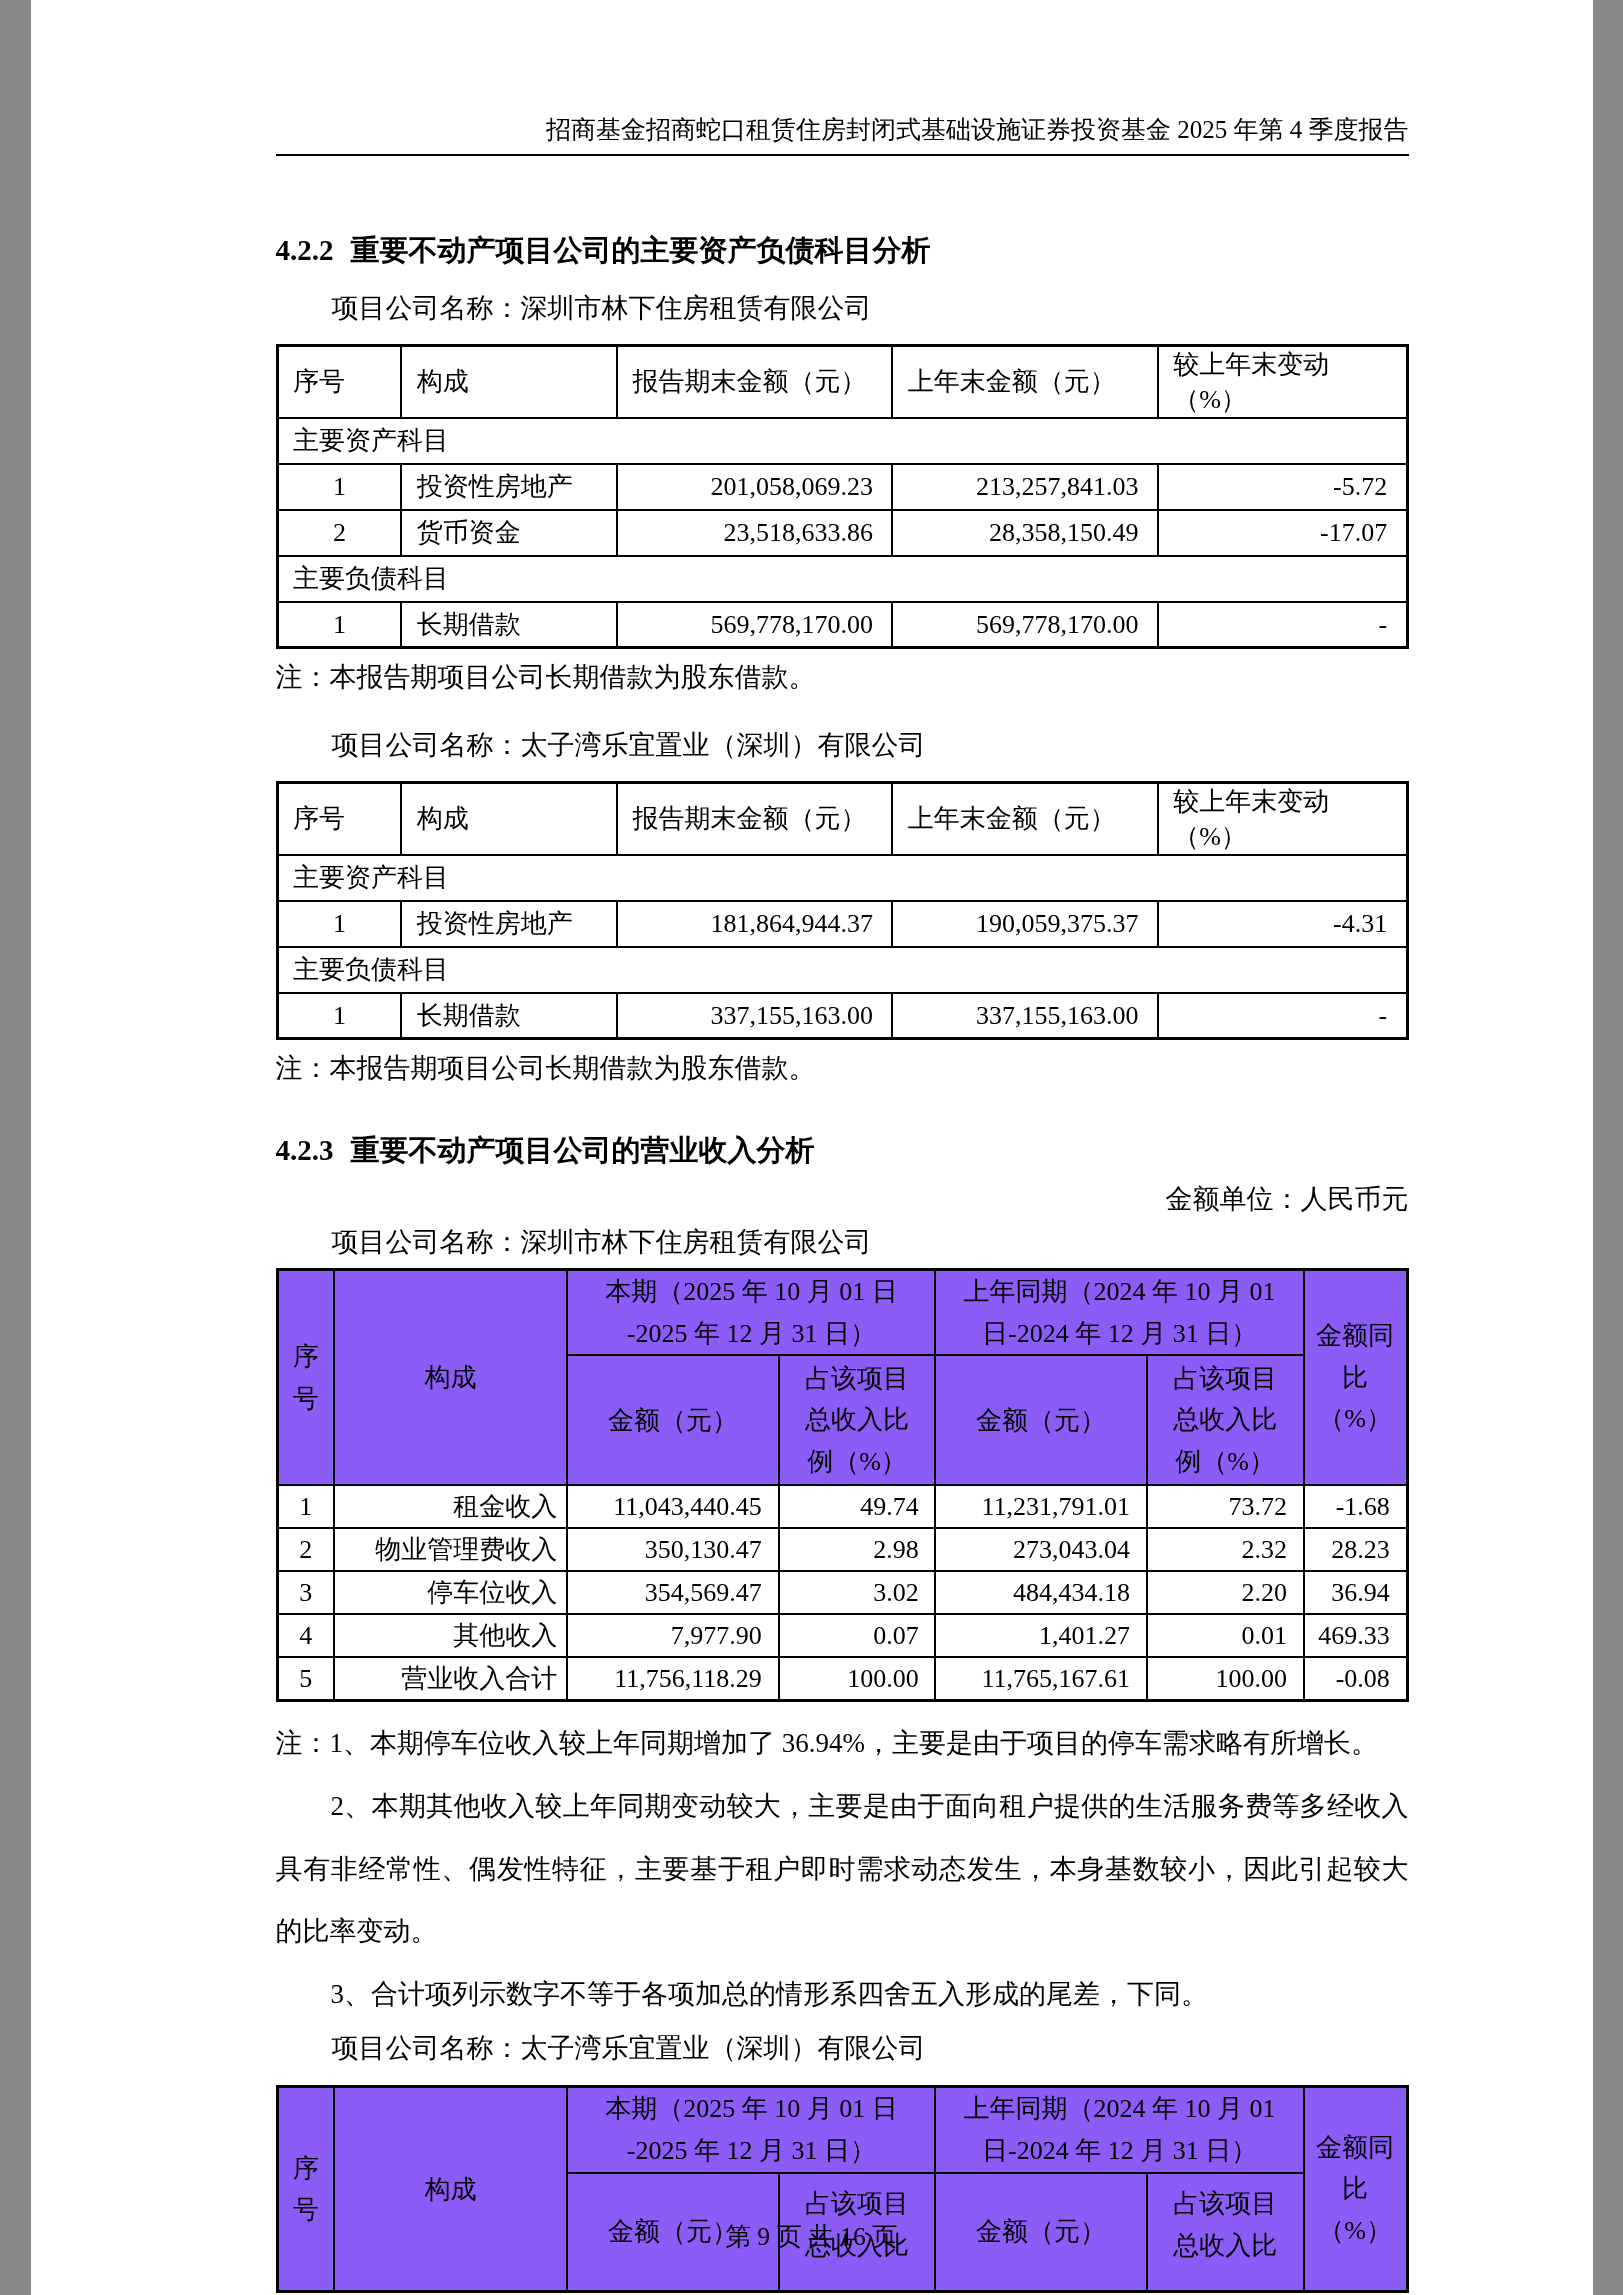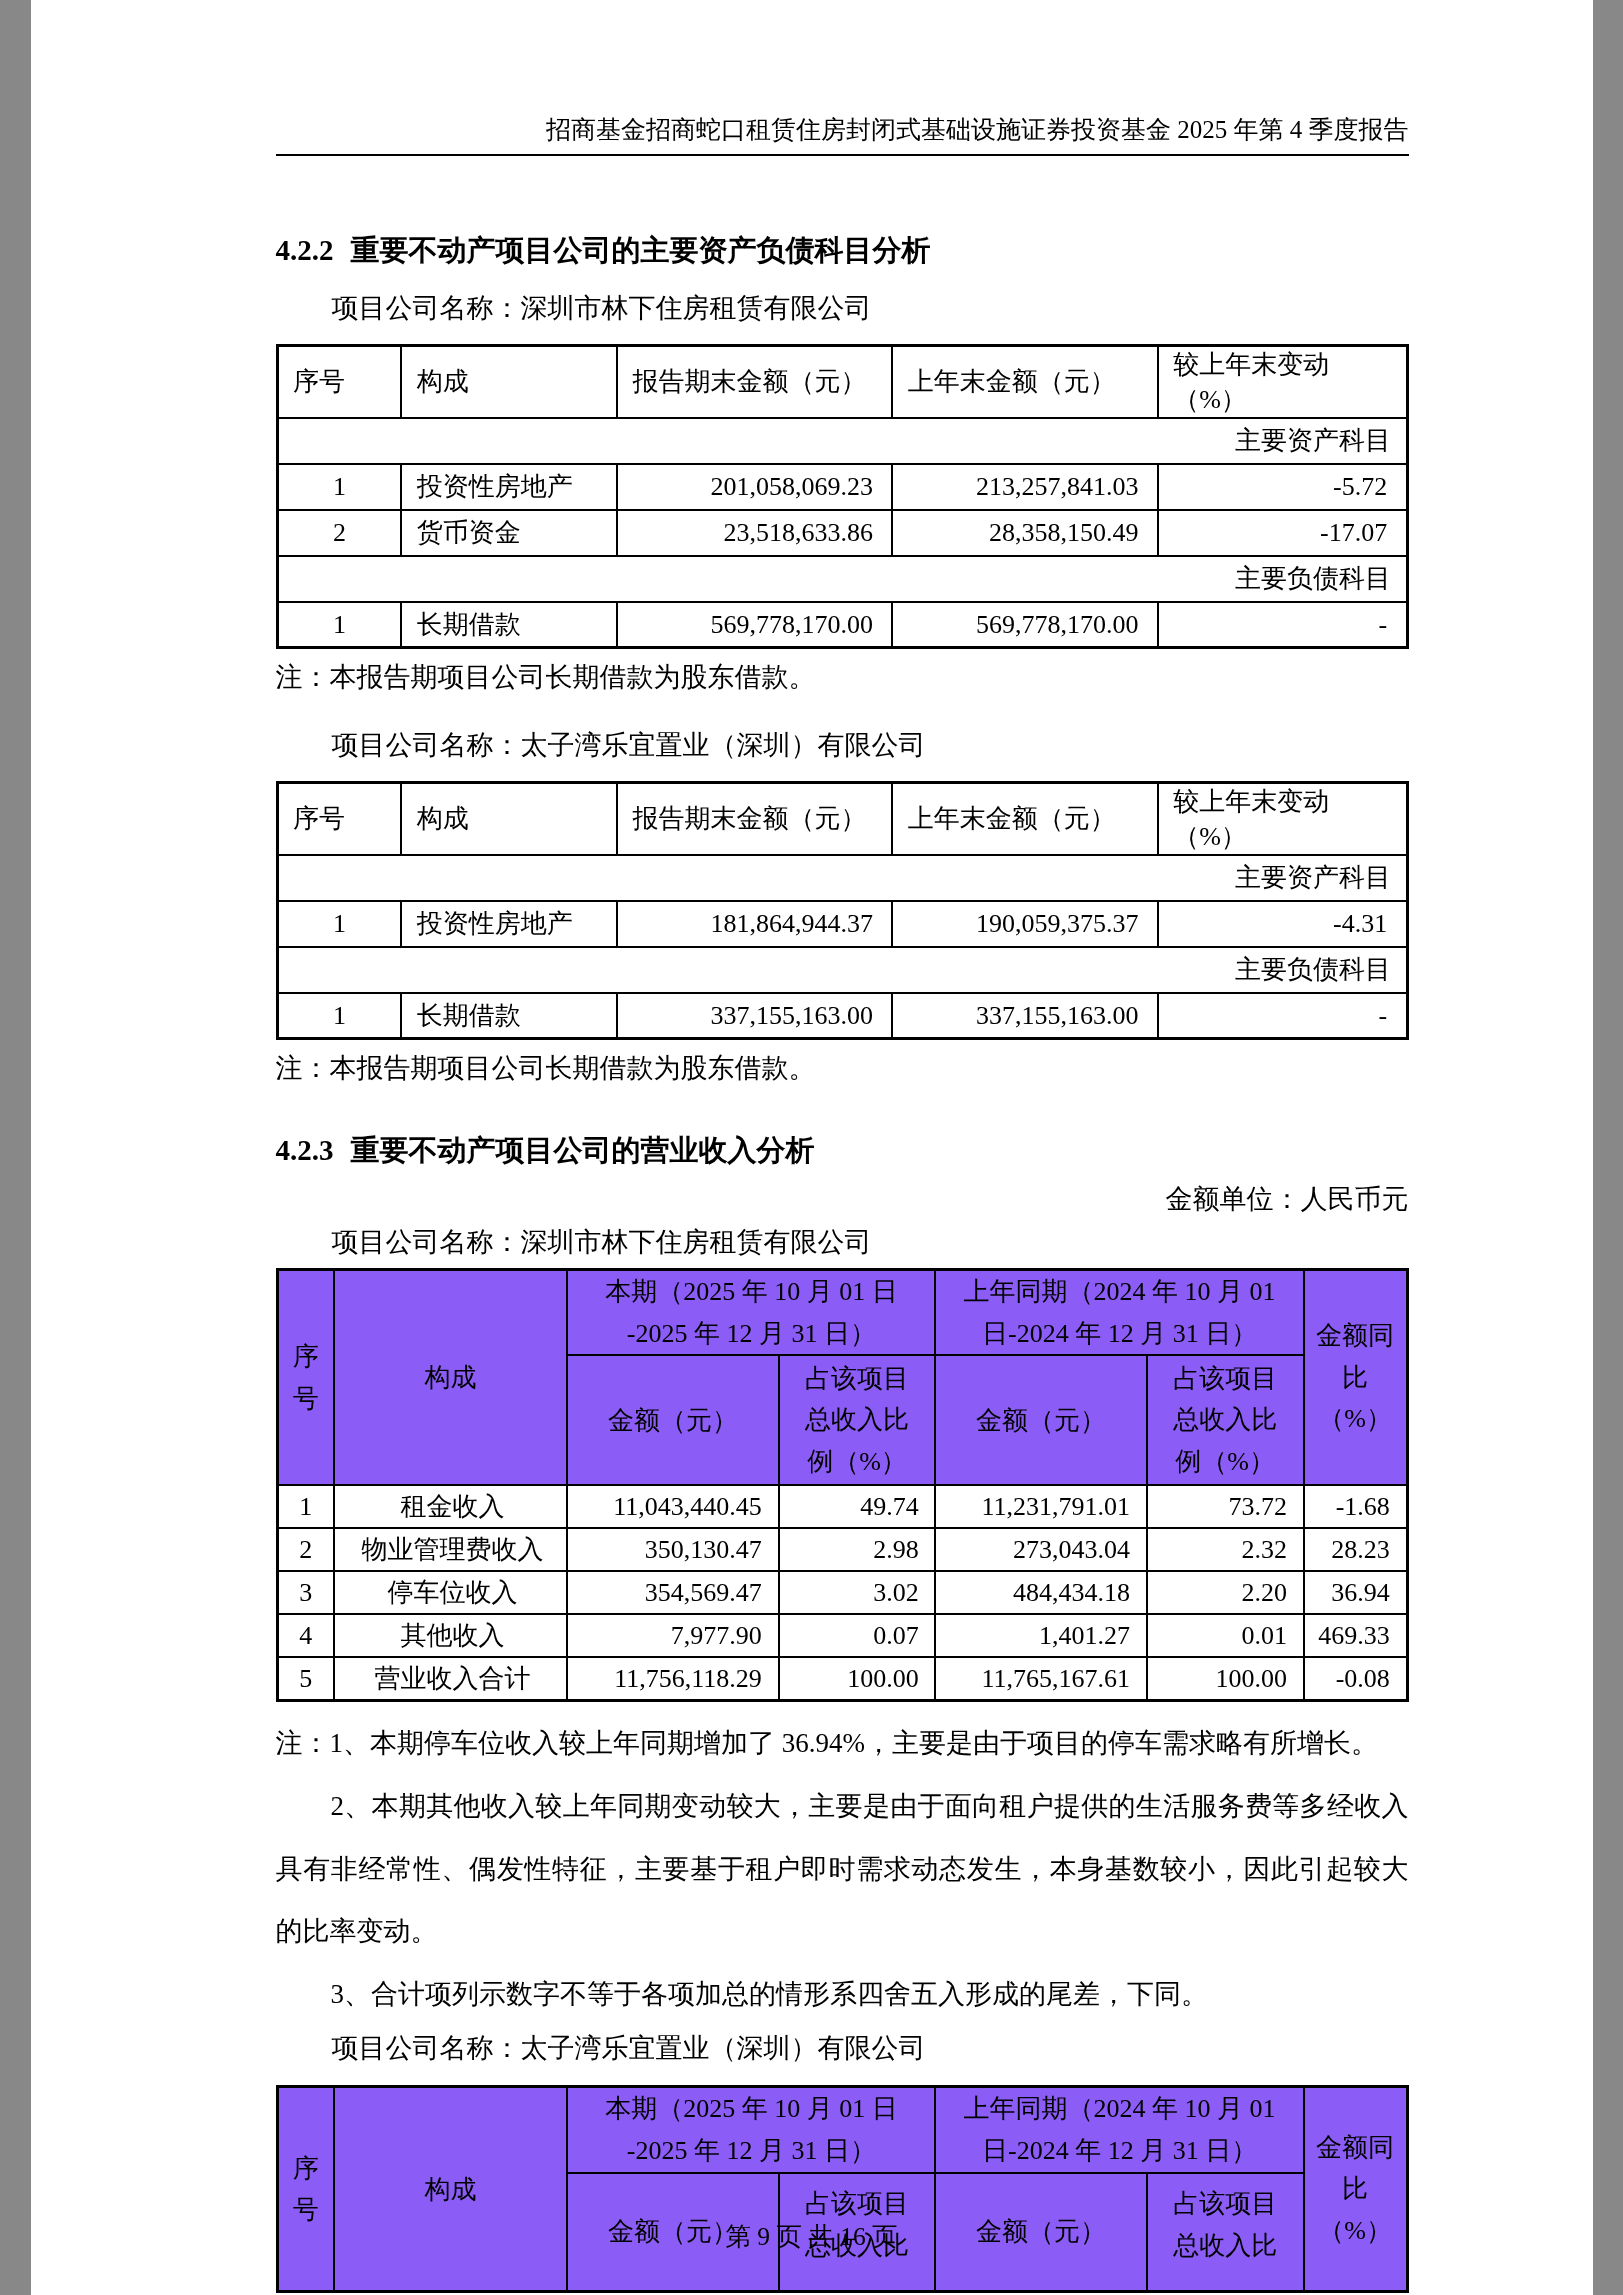--- a/index.html
+++ b/index.html
@@ -32,32 +32,32 @@
   table { border:3.3px solid #000; }
   td { border-left:2px solid #000; border-right:2px solid #000;
        border-top:2.6px solid #000; border-bottom:2.6px solid #000;
        font-size:26px; vertical-align:middle; overflow:hidden; }
   .bal-table { margin-top:18.3px; }
   .bal-table td { height:46px; padding:0 14.4px; }
   .bal-table tr.hdr td { height:43px; text-align:left; }
   .bal-table td.c-seq { text-align:center; }
   .bal-table td.c-name { text-align:left; }
   .bal-table td.c-num { text-align:right; padding-right:18.3px; }
-  .bal-table tr.section td { text-align:right; height:46px; }
+  .bal-table tr.section td { text-align:left; height:46px; }
 
   
   .rev-table { margin-top:8.5px; }
   .rev-table td { padding:0 9.2px; }
   .rev-table td.hc { background:#8b5cf6; text-align:center; }
   .rev-table tr.h1row td { height:86px; }
   .rev-table tr.h2row td { height:130px; }
   .rev-table .twoline div, .rev-table .threeline div { line-height:1.6; }
   .rev-table tr.drow td { height:43px; }
   .rev-table td.c-seq { text-align:center; }
-  .rev-table td.c-name { text-align:center; padding-left:13px; }
+  .rev-table td.c-name { text-align:right; padding-left:13px; }
   .rev-table td.c-num { text-align:right; padding-right:15.7px; }
 
   .rev-table-cut { margin-top:19.6px; }
   .rev-table-cut tr.h2row td { height:119px; }
   .rev-table-cut td.pct-cut { vertical-align:top; padding-top:9.2px; }
 
   .unit-note { margin-top:14.4px; text-align:right; font-size:27px; line-height:1.25; }
 
   .notes-block { margin-top:10.5px; font-size:27px; line-height:2.32;
     text-align:justify; }

